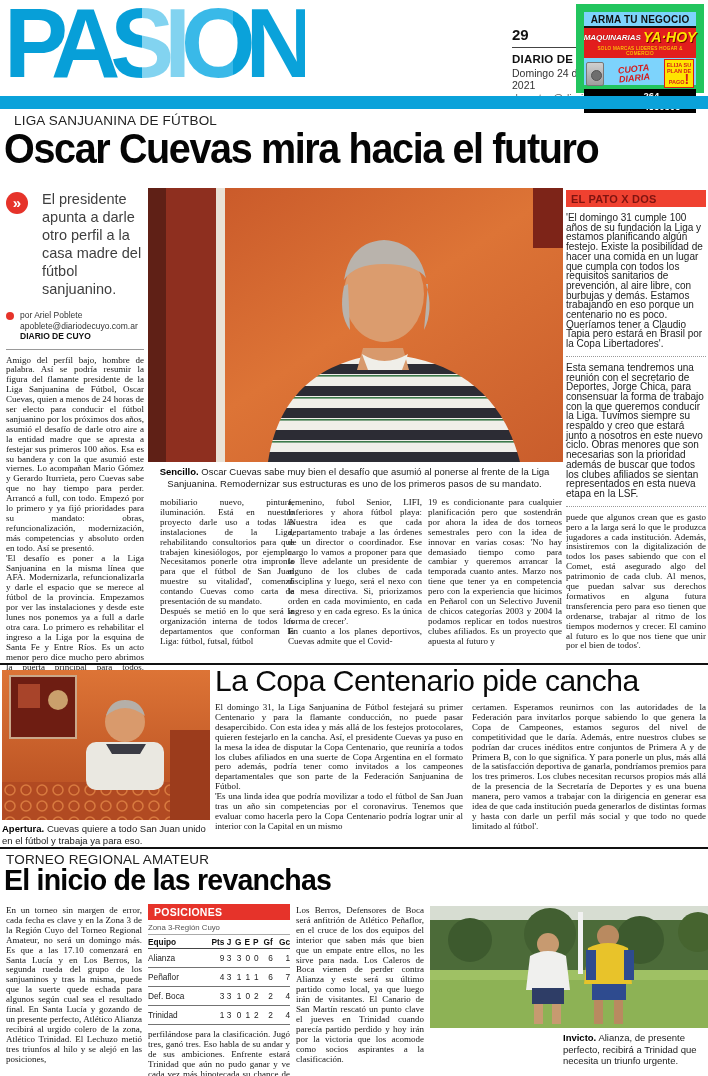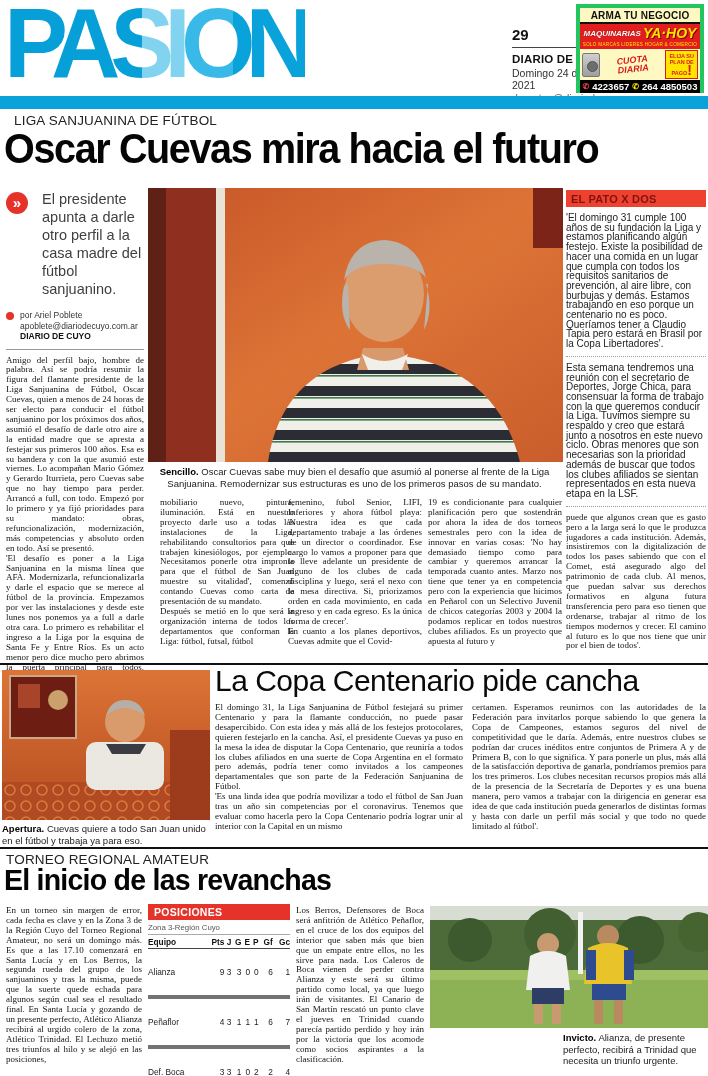--- a/index.html
+++ b/index.html
@@ -10,21 +10,21 @@
   .logo { position:absolute; left:4px; top:-6px; font-size:96px; font-weight:bold; letter-spacing:-10px; line-height:96px;
           background:linear-gradient(90deg,#079fd8 0%,#079fd8 46%,#82d3f0 46%,#82d3f0 60%,#39b9e8 60%,#39b9e8 76%,#0aa2da 76%);
           -webkit-background-clip:text; background-clip:text; color:transparent; transform:scaleY(1.02); transform-origin:top left; }
   .mast-info { position:absolute; left:468px; top:26px; width:126px;margin-left:44px; }
   .mast-info .pageno { font-size:15px; font-weight:bold; }
   .mast-info .rule { border-top:1px solid #444; margin:4px 0 5px 0; }
   .mast-info .pub { font-size:11.5px; font-weight:bold; letter-spacing:.2px; }
   .mast-info .date { font-size:10.5px; color:#333; margin-top:2px; }
   .mast-info .mail { font-size:10.5px; color:#666; margin-top:1px; }
 
-  .ad { position:absolute; left:576px; top:4px; width:128px; height:89px; border:4px solid #22c55e; background:#fef9c3; display:flex; flex-direction:column; }
+  .ad { position:absolute; left:576px; top:4px; width:128px; height:89px; border:8px solid #22c55e; background:#7dd3fc; display:flex; flex-direction:column; }
   .ad-r1 { font-size:10px; font-weight:bold; text-align:center; padding:2px 0 1px; border-bottom:2px solid #111; letter-spacing:.2px; }
   .ad-r2 { background:#e21d1d; color:#fff; padding:1px 2px 2px; text-align:center; }
   .ad-brands { display:flex; align-items:center; justify-content:center; gap:2px; }
   .ad-b1 { font-style:italic; font-weight:bold; font-size:8px; color:#fff; text-shadow:0 0 1px #7a0000; }
   .ad-b2 { font-style:italic; font-weight:bold; font-size:14px; color:#ffe400; text-shadow:1px 1px 0 #7a0000; }
   .ad-tag { font-size:4.6px; color:#ffe400; letter-spacing:.3px; margin-top:1px; }
   .ad-r3 { flex:1; display:flex; align-items:center; gap:2px; padding:1px 2px; }
   .ad-cuota { color:#d61c1c; font-weight:bold; font-style:italic; font-size:9px; line-height:9px; transform:rotate(-6deg); text-align:center; }
   .ad-elija { background:#ffe400; border:1px solid #d61c1c; color:#d61c1c; font-weight:bold; font-size:5.5px; line-height:6px; width:34px; text-align:center; padding:2px 1px; position:relative; }
   .ad-elija .bang { font-size:14px; line-height:10px; display:inline; }
@@ -70,21 +70,21 @@
   .headline3 { position:absolute; left:4px; top:863px; font-size:30px; font-weight:bold; letter-spacing:-.8px; transform:scaleX(.95); transform-origin:left; white-space:nowrap; color:#050505; }
 
   .bcol { position:absolute; top:906px; overflow:hidden; }
 
   .standings { position:absolute; left:148px; top:904px; width:142px; }
   .st-title { background:#e6332a; color:#fff; font-weight:bold; font-size:10.5px; padding:2px 6px; letter-spacing:.3px; }
   .st-zone { font-size:7.8px; color:#555; padding:3px 0 2px; border-bottom:1px solid #aaa; }
   table.st { width:100%; border-collapse:collapse; font-size:8.3px; margin-top:1px; }
   table.st th { text-align:right; font-weight:bold; border-bottom:1px solid #444; padding:1px 0; }
   table.st th:first-child, table.st td:first-child { text-align:left; }
-  table.st td { text-align:right; border-bottom:4px solid #737373; padding:18px 0; color:#222; }
+  table.st td { text-align:right; border-bottom:1px solid #737373; padding:4px 0; color:#222; }
   .after-table { margin-top:5px; height:86px; overflow:hidden; }
 
   svg { display:block; }
 </style>
 </head>
 <body>
 
 <div class="page">
 
   <div class="logo">PASION</div>

